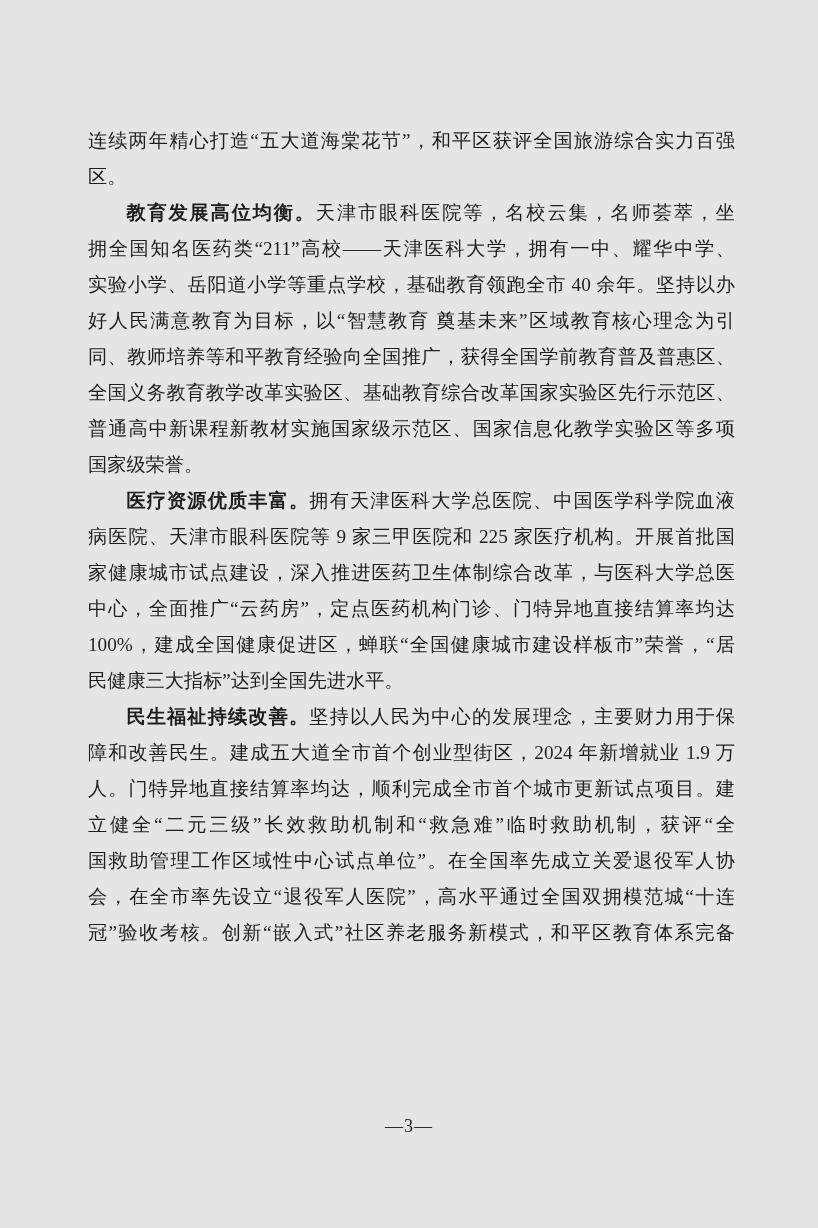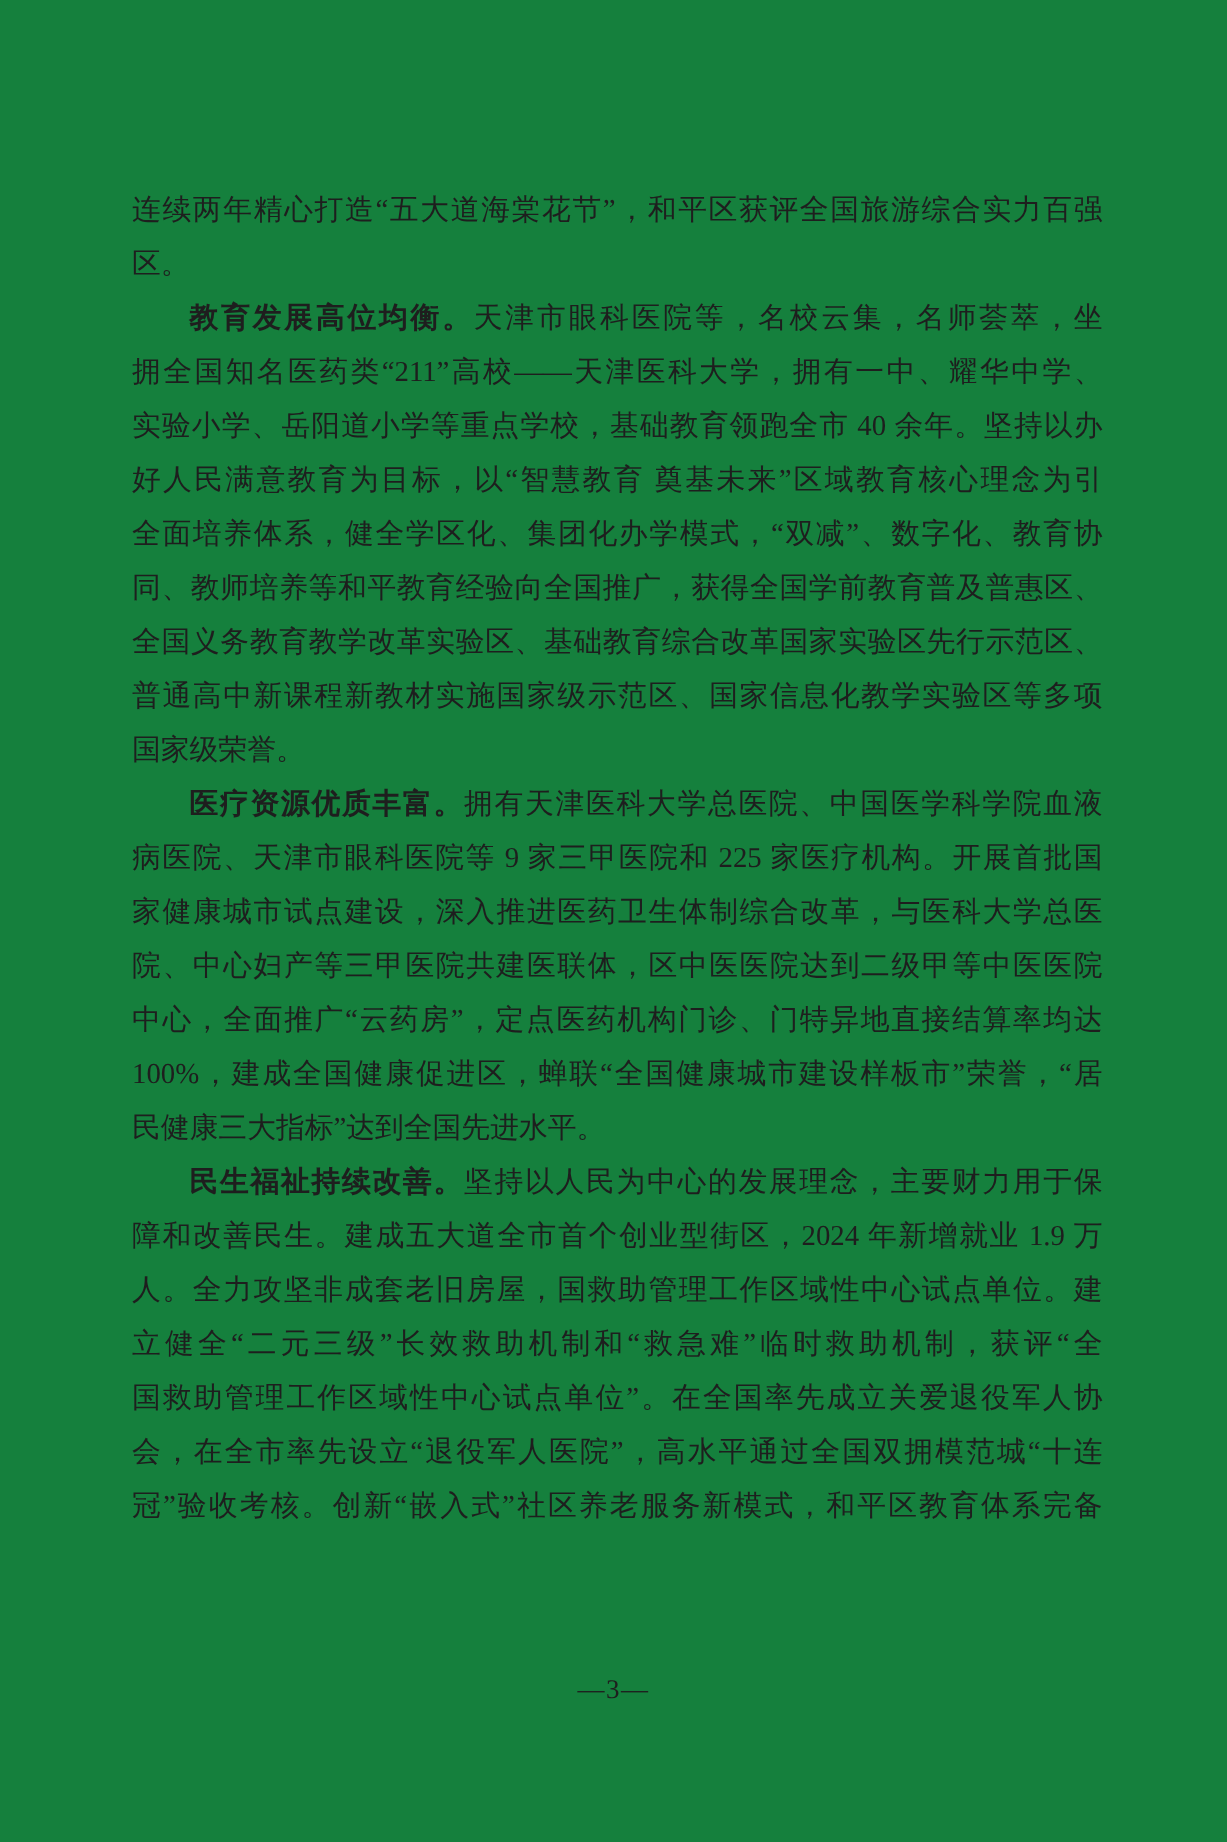--- a/index.html
+++ b/index.html
@@ -4,21 +4,21 @@
 <style>
   html, body {
     margin: 0;
     padding: 0;
     background: #ffffff;
   }
   .page {
     position: relative;
     width: 818px;
     height: 1228px;
-    background: #15803d;
+    background: #e5e5e5;
     color: #1e1e1e;
     font-family: "Liberation Serif", "DejaVu Serif", serif;
     overflow: hidden;
     margin: 0 auto;
   }
   .text-body {
     position: absolute;
     left: 88px;
     top: 123px;
     width: 647px;
@@ -59,34 +59,32 @@
 <body>
 
 <div class="page">
   <div class="text-body">
       <div class="line"><span class="line-text">连续两年精心打造“五大道海棠花节”，和平区获评全国旅游综合实力百强</span></div>
       <div class="line no-justify"><span class="line-text">区。</span></div>
       <div class="line indent"><span class="lead">教育发展高位均衡。</span><span class="line-text">天津市眼科医院等，名校云集，名师荟萃，坐</span></div>
       <div class="line"><span class="line-text">拥全国知名医药类“211”高校——天津医科大学，拥有一中、耀华中学、</span></div>
       <div class="line"><span class="line-text">实验小学、岳阳道小学等重点学校，基础教育领跑全市 40 余年。坚持以办</span></div>
       <div class="line"><span class="line-text">好人民满意教育为目标，以“智慧教育 奠基未来”区域教育核心理念为引</span></div>
-      <div class="line"><span class="line-text">全面培养体系，健全学区化、集团化办学模式，“双减”、数字化、教育协</span></div>
       <div class="line"><span class="line-text">同、教师培养等和平教育经验向全国推广，获得全国学前教育普及普惠区、</span></div>
       <div class="line"><span class="line-text">全国义务教育教学改革实验区、基础教育综合改革国家实验区先行示范区、</span></div>
       <div class="line"><span class="line-text">普通高中新课程新教材实施国家级示范区、国家信息化教学实验区等多项</span></div>
       <div class="line no-justify"><span class="line-text">国家级荣誉。</span></div>
       <div class="line indent"><span class="lead">医疗资源优质丰富。</span><span class="line-text">拥有天津医科大学总医院、中国医学科学院血液</span></div>
       <div class="line"><span class="line-text">病医院、天津市眼科医院等 9 家三甲医院和 225 家医疗机构。开展首批国</span></div>
       <div class="line"><span class="line-text">家健康城市试点建设，深入推进医药卫生体制综合改革，与医科大学总医</span></div>
-      <div class="line"><span class="line-text">院、中心妇产等三甲医院共建医联体，区中医医院达到二级甲等中医医院</span></div>
       <div class="line"><span class="line-text">中心，全面推广“云药房”，定点医药机构门诊、门特异地直接结算率均达</span></div>
       <div class="line"><span class="line-text">100%，建成全国健康促进区，蝉联“全国健康城市建设样板市”荣誉，“居</span></div>
       <div class="line no-justify"><span class="line-text">民健康三大指标”达到全国先进水平。</span></div>
       <div class="line indent"><span class="lead">民生福祉持续改善。</span><span class="line-text">坚持以人民为中心的发展理念，主要财力用于保</span></div>
       <div class="line"><span class="line-text">障和改善民生。建成五大道全市首个创业型街区，2024 年新增就业 1.9 万</span></div>
-      <div class="line"><span class="line-text">人。全力攻坚非成套老旧房屋，国救助管理工作区域性中心试点单位。建</span></div>
+      <div class="line"><span class="line-text">人。门特异地直接结算率均达，顺利完成全市首个城市更新试点项目。建</span></div>
       <div class="line"><span class="line-text">立健全“二元三级”长效救助机制和“救急难”临时救助机制，获评“全</span></div>
       <div class="line"><span class="line-text">国救助管理工作区域性中心试点单位”。在全国率先成立关爱退役军人协</span></div>
       <div class="line"><span class="line-text">会，在全市率先设立“退役军人医院”，高水平通过全国双拥模范城“十连</span></div>
       <div class="line"><span class="line-text">冠”验收考核。创新“嵌入式”社区养老服务新模式，和平区教育体系完备</span></div>
     </div>
   <div class="page-number">—3—</div>
 </div>
 
 </body></html>

